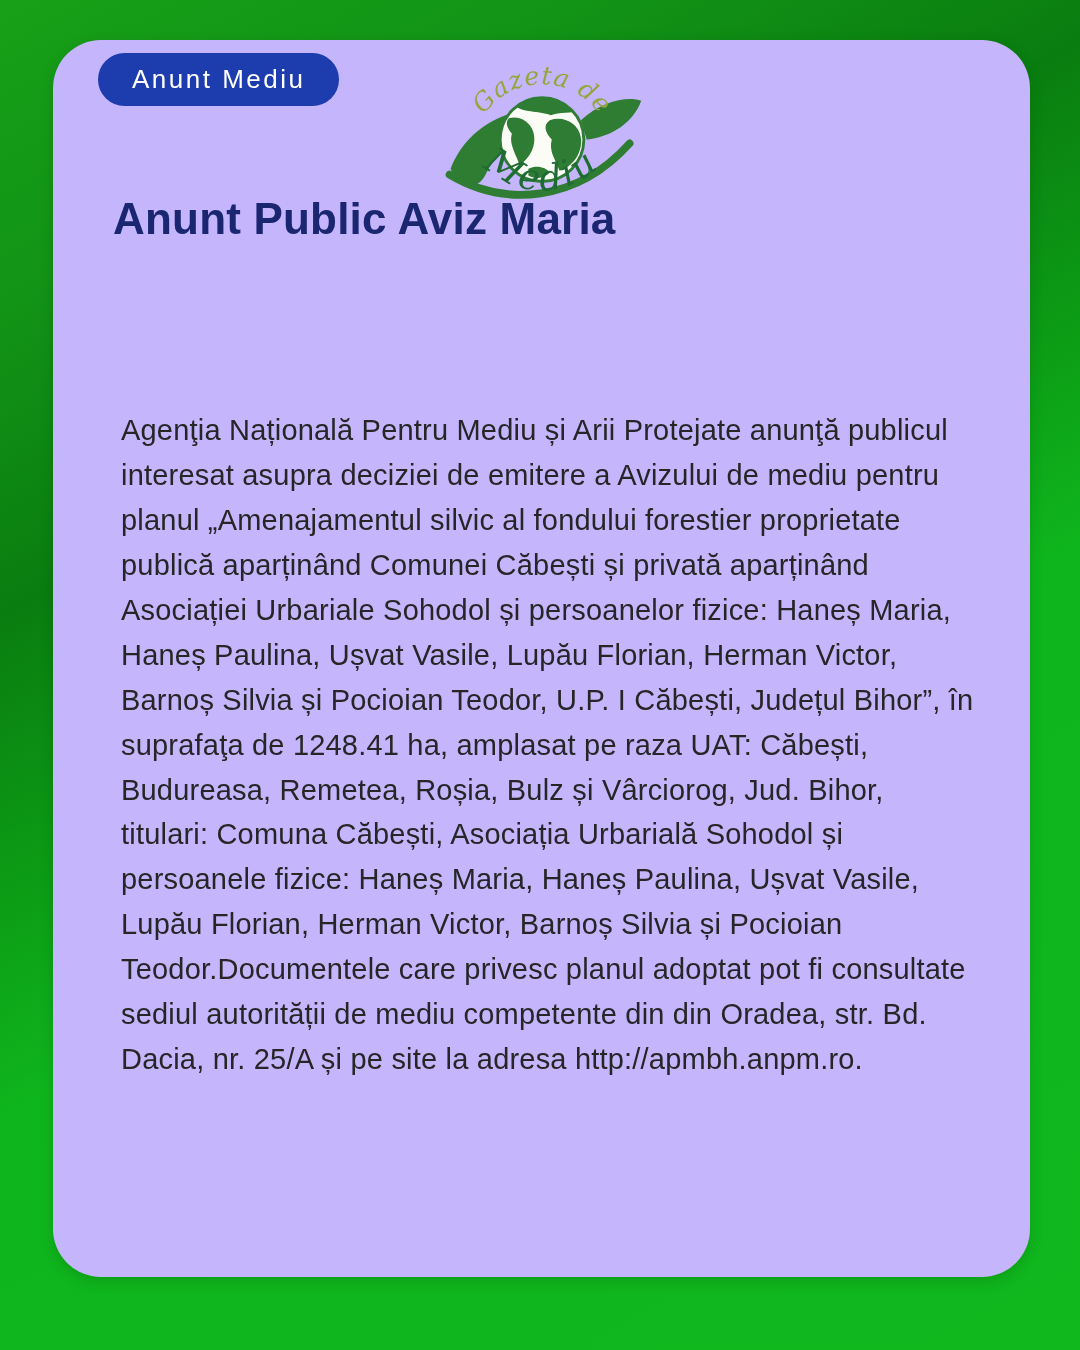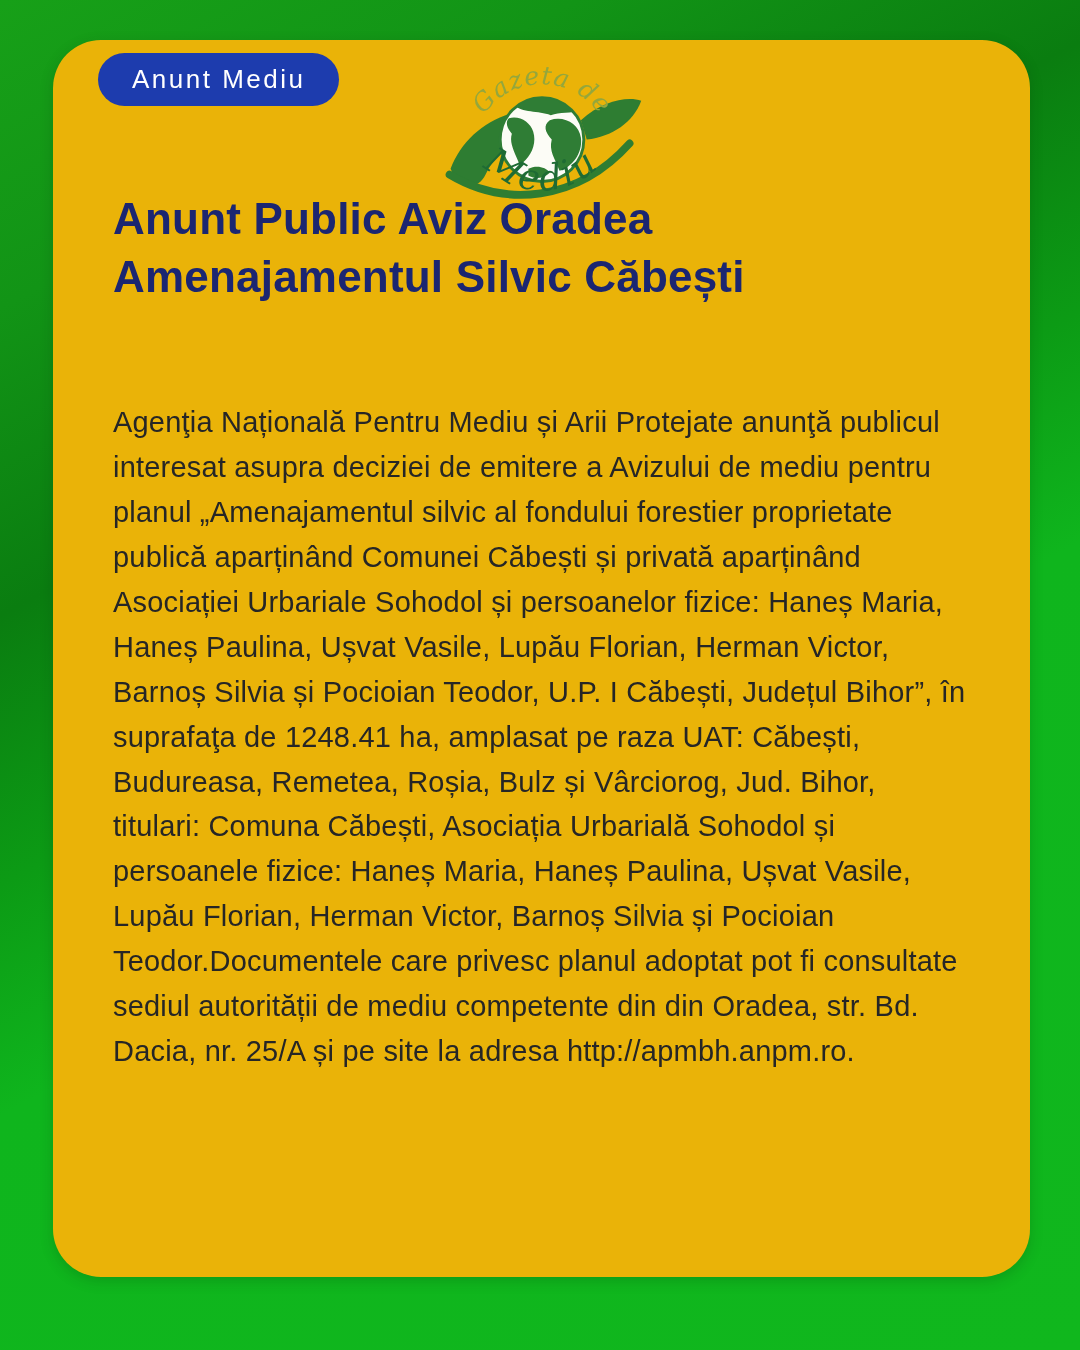--- a/index.html
+++ b/index.html
@@ -3,21 +3,21 @@
 <meta charset="utf-8">
 <style>
   html,body{margin:0;padding:0;}
   body{
     width:1080px;height:1350px;position:relative;overflow:hidden;
     background:linear-gradient(152deg,#17a018 0%,#129416 16%,#0a7d10 32%,#0c9b15 46%,#0fb51d 58%,#10b71d 100%);
     font-family:"Liberation Sans", sans-serif;
   }
   .card{
     position:absolute;left:53px;top:40px;width:977px;height:1237px;
-    background:#eab308;border-radius:48px;
+    background:#c4b5fd;border-radius:48px;
     box-shadow:0 4px 14px rgba(0,40,0,.18);
   }
   .badge{
     position:absolute;left:45px;top:13px;
     background:#1d3cae;color:#ffffff;border-radius:27px;
     padding:11px 34px;font-size:26px;letter-spacing:2.5px;font-weight:500;
     border:none;cursor:pointer;
   }
   .logo{
     position:absolute;top:2px;left:50%;transform:translateX(-50%);
@@ -26,21 +26,21 @@
   .arc-top{font-family:"DejaVu Serif", serif;font-style:italic;font-size:26px;fill:#94a73c;letter-spacing:1px;}
   .arc-bottom{font-family:"DejaVu Serif", serif;font-style:italic;font-size:37px;fill:#1e6b34;letter-spacing:3px;}
   .title{
     position:absolute;left:60px;top:150px;width:870px;
     color:#1b2671;font-size:44px;font-weight:700;line-height:1.32;
     letter-spacing:.2px;margin:0;
   }
   .body-text{
     position:absolute;left:60px;top:360px;width:856px;
     color:#262626;font-size:29px;line-height:1.55;letter-spacing:.2px;
-    margin:0;
+    margin:8px;
   }
 </style>
 </head>
 <body>
 
 <div class="card">
 
   <button class="badge">Anunt Mediu</button>
 
   <div class="logo">
@@ -72,19 +72,18 @@
       <text class="arc-top">
         <textPath href="#arcTop" startOffset="50%" text-anchor="middle">Gazeta de</textPath>
       </text>
       <text class="arc-bottom">
         <textPath href="#arcBot" startOffset="50%" text-anchor="middle">Mediu</textPath>
       </text>
     </svg>
   </div>
 
   <h1 class="title">
-    <div>Anunt Public Aviz Oradea</div>
-    <div>Amenajamentul Silvic Căbești</div>
+    <div>Anunt Public Aviz Maria</div>
   </h1>
 
   <p class="body-text">Agenţia Națională Pentru Mediu și Arii Protejate anunţă publicul interesat asupra deciziei de emitere a Avizului de mediu pentru planul „Amenajamentul silvic al fondului forestier proprietate publică aparținând Comunei Căbești și privată aparținând Asociației Urbariale Sohodol și persoanelor fizice: Haneș Maria, Haneș Paulina, Ușvat Vasile, Lupău Florian, Herman Victor, Barnoș Silvia și Pocioian Teodor, U.P. I Căbești, Județul Bihor”, în suprafaţa de 1248.41 ha, amplasat pe raza UAT: Căbești, Budureasa, Remetea, Roșia, Bulz și Vârciorog, Jud. Bihor, titulari: Comuna Căbești, Asociația Urbarială Sohodol și persoanele fizice: Haneș Maria, Haneș Paulina, Ușvat Vasile, Lupău Florian, Herman Victor, Barnoș Silvia și Pocioian Teodor.Documentele care privesc planul adoptat pot fi consultate sediul autorității de mediu competente din din Oradea, str. Bd. Dacia, nr. 25/A și pe site la adresa http://apmbh.anpm.ro.</p>
 
 </div>
 
 </body></html>

